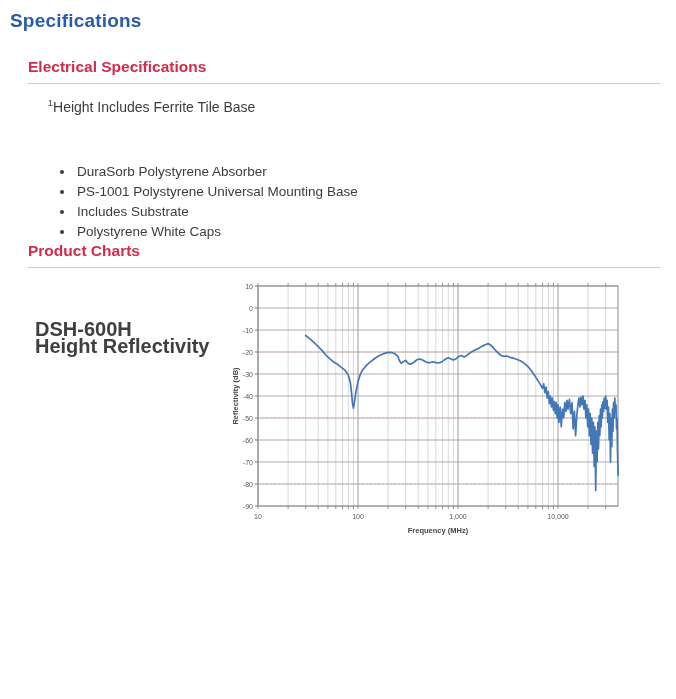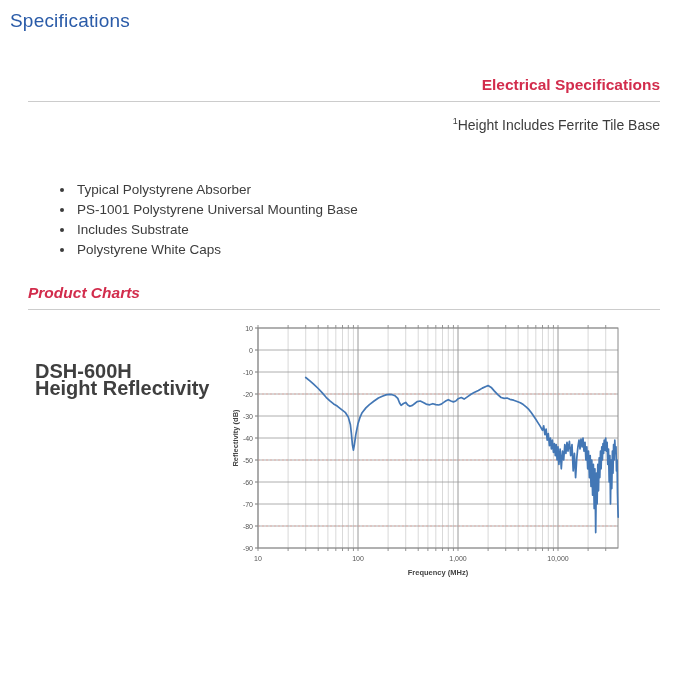--- a/index.html
+++ b/index.html
@@ -3,26 +3,26 @@
 <meta charset="utf-8">
 <style>
   html,body{margin:0;padding:0;}
   body{
     width:676px;height:699px;overflow:hidden;background:#ffffff;
     font-family:"Liberation Sans",sans-serif;color:#3c3c3c;
     -webkit-font-smoothing:antialiased;
   }
   .page-title{
     margin:0;padding:10px 0 0 10px;
-    font-size:19px;font-weight:400;letter-spacing:.2px;color:#2a5ba8;
+    font-size:19px;font-weight:700;letter-spacing:.2px;color:#2a5ba8;
   }
   section{margin:0 16px 0 28px;}
-  .section-electrical{margin-top:44px;text-align:right;}
+  .section-electrical{margin-top:26px;}
   .section-other{margin-top:46px;}
-  .section-charts{margin-top:24px;margin-right:16px;font-style:italic;}
+  .section-charts{margin-right:16px;}
   .section-heading{
     margin:0;padding:0 0 7px 0;
     font-size:15.5px;font-weight:600;color:#d22c4c;
     border-bottom:1px solid #cccccc;
   }
   .spec-list{margin:8px 0 0 20px;font-size:14px;line-height:20px;}
   .spec-label{font-weight:700;}
   sup{font-size:9px;line-height:0;}
   .footnote{margin:14px 0 0 20px;font-size:14px;line-height:18px;}
   .other-list{margin:10px 0 0;padding-left:47px;font-size:13.5px;line-height:20px;list-style:disc;}
@@ -40,21 +40,21 @@
 
 <h1 class="page-title">Specifications</h1>
 
 <section class="section-electrical">
   <h2 class="section-heading">Electrical Specifications</h2>
   <p class="footnote"><sup>1</sup><span>Height Includes Ferrite Tile Base</span></p>
 </section>
 
 <section class="section-other">
   <ul class="other-list" id="other-list">
-      <li>Typical Polystyrene Absorber</li>
+      <li>DuraSorb Polystyrene Absorber</li>
       <li>PS-1001 Polystyrene Universal Mounting Base</li>
       <li>Includes Substrate</li>
       <li>Polystyrene White Caps</li>
     </ul>
 </section>
 
 <section class="section-charts">
   <h2 class="section-heading">Product Charts</h2>
 </section>
 

